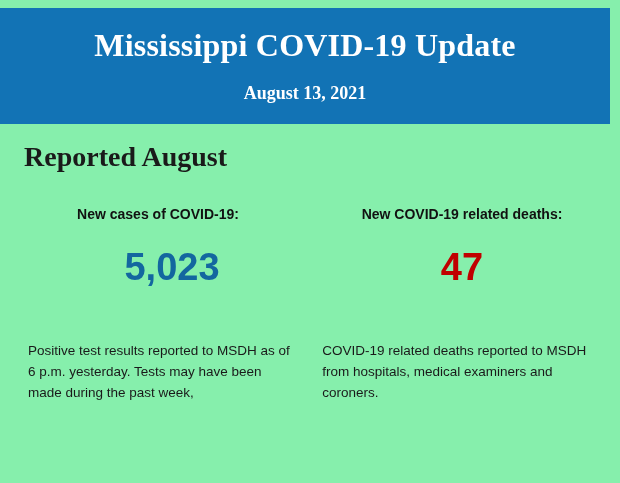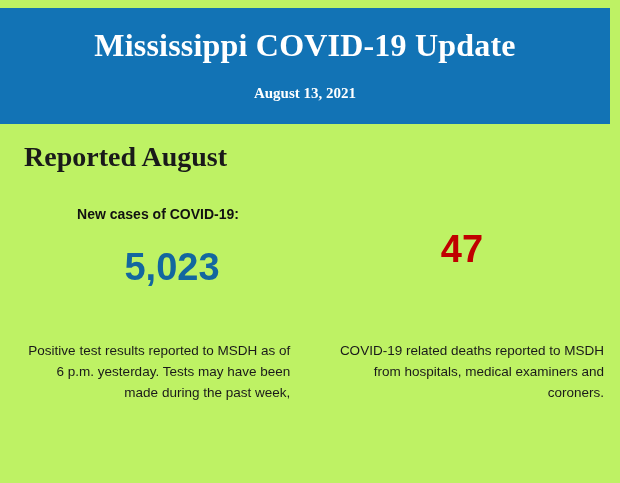--- a/index.html
+++ b/index.html
@@ -10,21 +10,21 @@
     width: 620px;
     height: 483px;
     background: #ffffff;
     font-family: "Liberation Sans", sans-serif;
     overflow: hidden;
   }
   .page {
     position: relative;
     width: 620px;
     height: 483px;
-    background: #bef264;
+    background: #86efac;
   }
   .header-band {
     position: absolute;
     left: 0;
     top: 8px;
     width: 610px;
     height: 116px;
     background: #1273b5;
     display: flex;
     flex-direction: column;
@@ -39,21 +39,21 @@
     font-weight: bold;
     font-size: 32px;
     line-height: 38px;
     letter-spacing: 0.2px;
     text-align: center;
   }
   .header-date {
     color: #ffffff;
     font-family: "Liberation Serif", serif;
     font-weight: bold;
-    font-size: 15px;
+    font-size: 18px;
     line-height: 18px;
     margin-top: 20px;
     text-align: center;
   }
   .section-title {
     position: absolute;
     left: 24px;
     top: 140px;
     color: #1a1a1a;
     font-family: "Liberation Serif", serif;
@@ -103,21 +103,20 @@
   }
   .stat-value.deaths {
     color: #c00000;
   }
   .notes {
     position: absolute;
     left: 0;
     top: 340px;
     width: 620px;
     display: flex;
-    text-align: right;
   }
   .note-col {
     box-sizing: border-box;
     font-family: "Liberation Sans", sans-serif;
     font-size: 13.5px;
     line-height: 21px;
     color: #1a1a1a;
   }
   .note-col.left {
     width: 316px;
@@ -142,20 +141,21 @@
   </div>
 
   <div class="section-title">Reported August</div>
 
   <div class="stats">
     <div class="stat-col left">
       <div class="stat-label">New cases of COVID-19:</div>
       <div class="stat-value cases">5,023</div>
     </div>
     <div class="stat-col right">
+      <div class="stat-label">New COVID-19 related deaths:</div>
       <div class="stat-value deaths">47</div>
     </div>
   </div>
 
   <div class="notes">
     <div class="note-col left">Positive test results reported to MSDH as of 6 p.m. yesterday. Tests may have been made during the past week,</div>
     <div class="note-col right">COVID-19 related deaths reported to MSDH from hospitals, medical examiners and coroners.</div>
   </div>
 
 </div>

